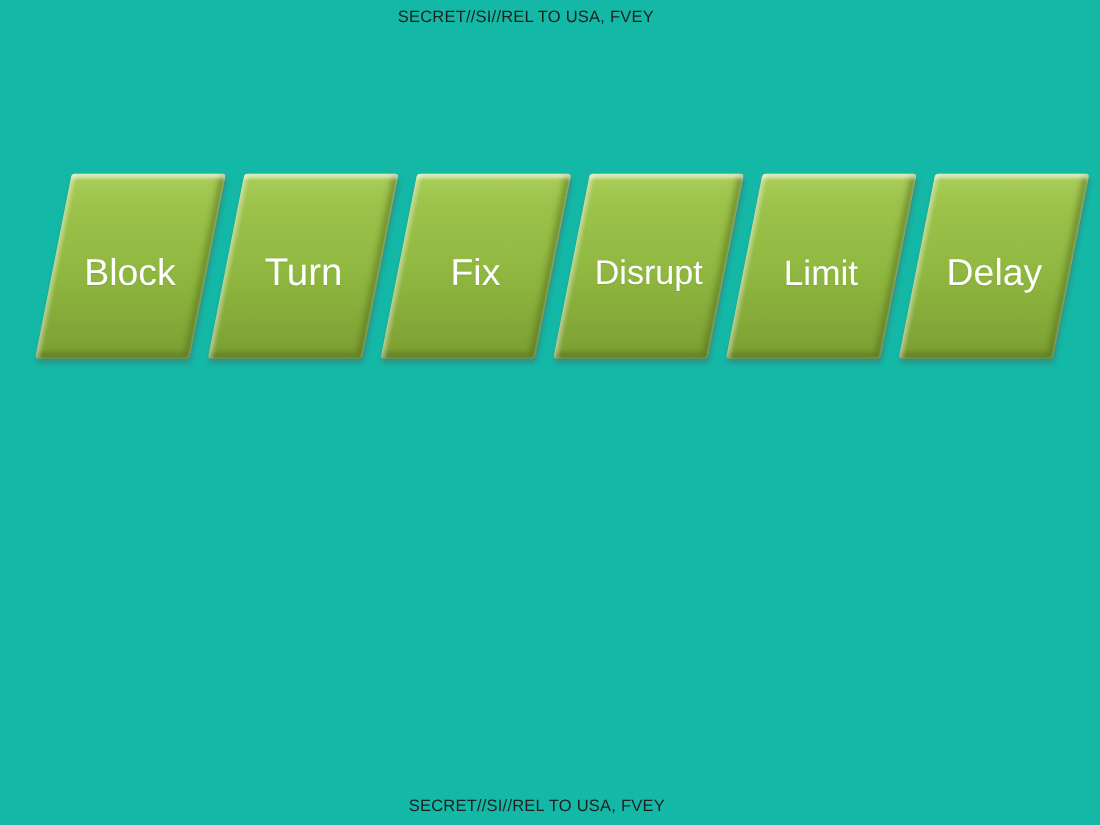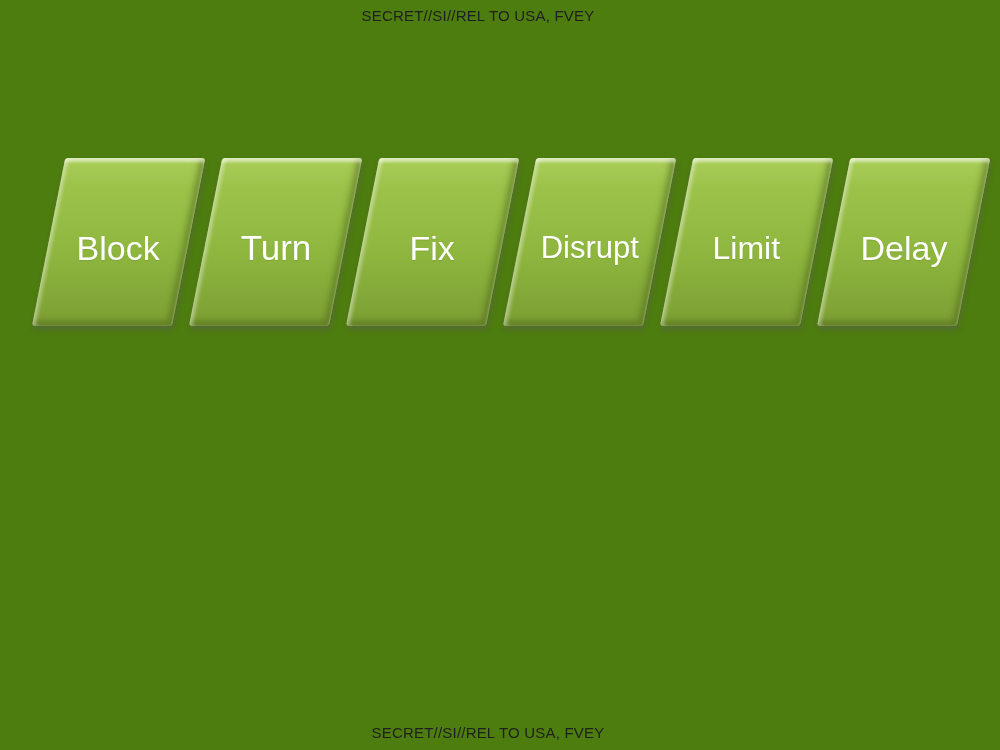--- a/index.html
+++ b/index.html
@@ -5,21 +5,21 @@
   html, body {
     margin: 0;
     padding: 0;
     background: #ffffff;
     font-family: "Liberation Sans", sans-serif;
   }
   #slide {
     position: relative;
     width: 1000px;
     height: 750px;
-    background: #4d7c0f;
+    background: #14b8a6;
     overflow: hidden;
   }
   .classification {
     position: absolute;
     width: 100%;
     text-align: center;
     font-size: 15px;
     color: #1f1f1f;
     letter-spacing: 0.2px;
   }

